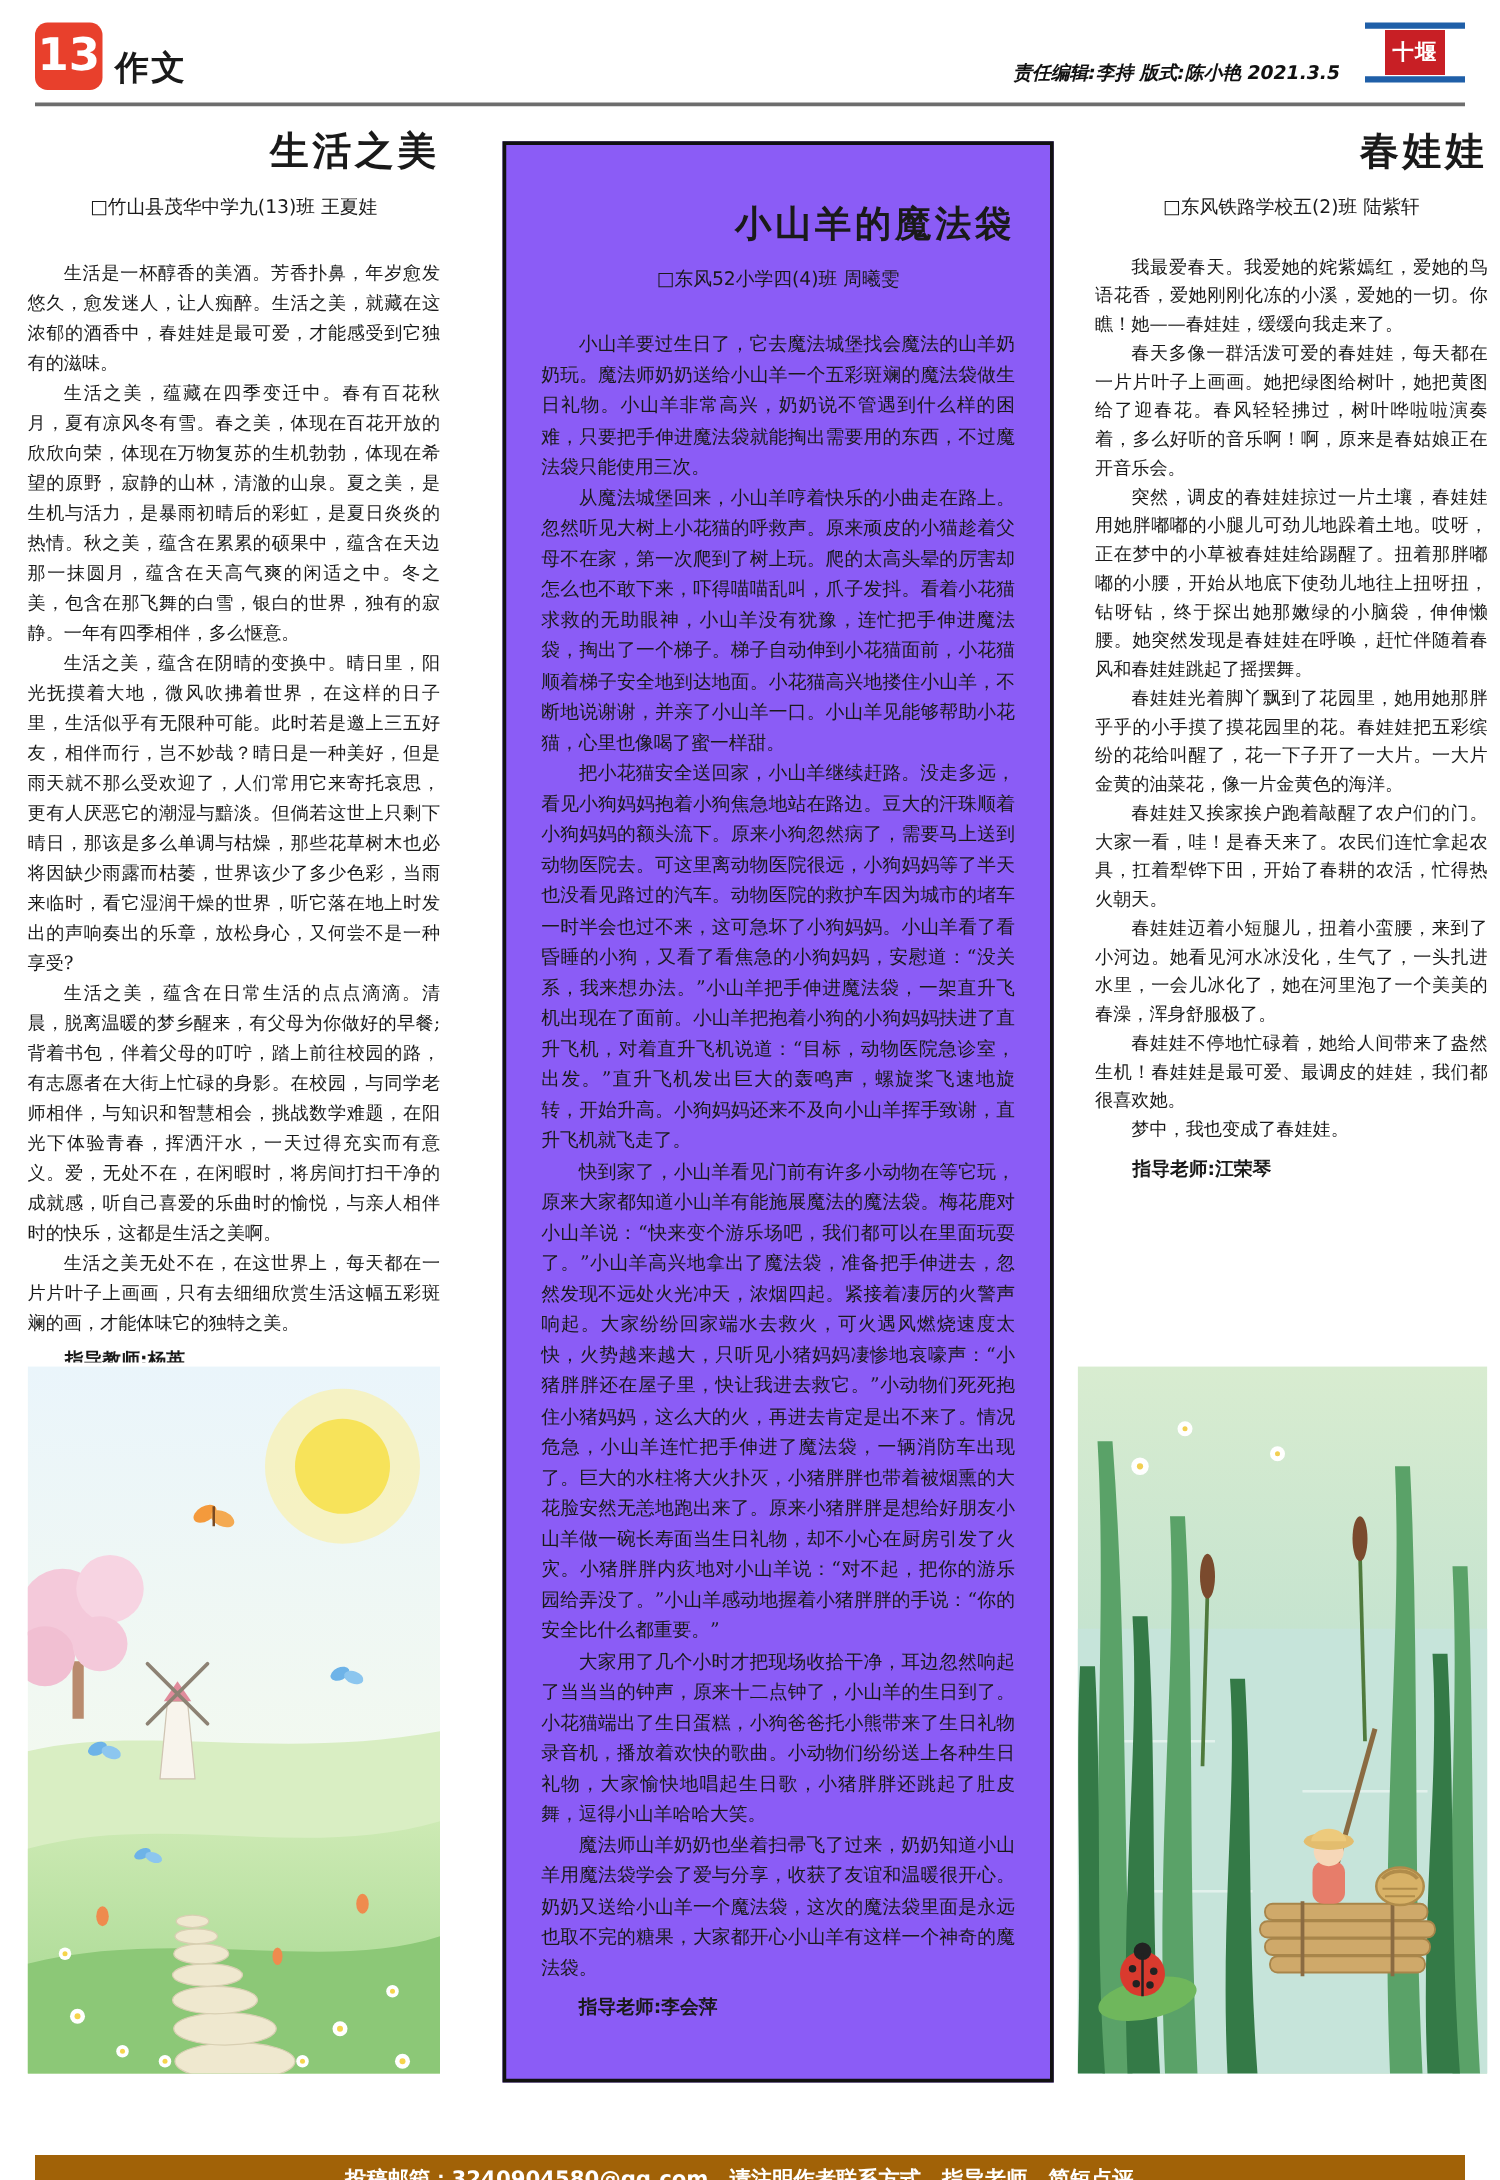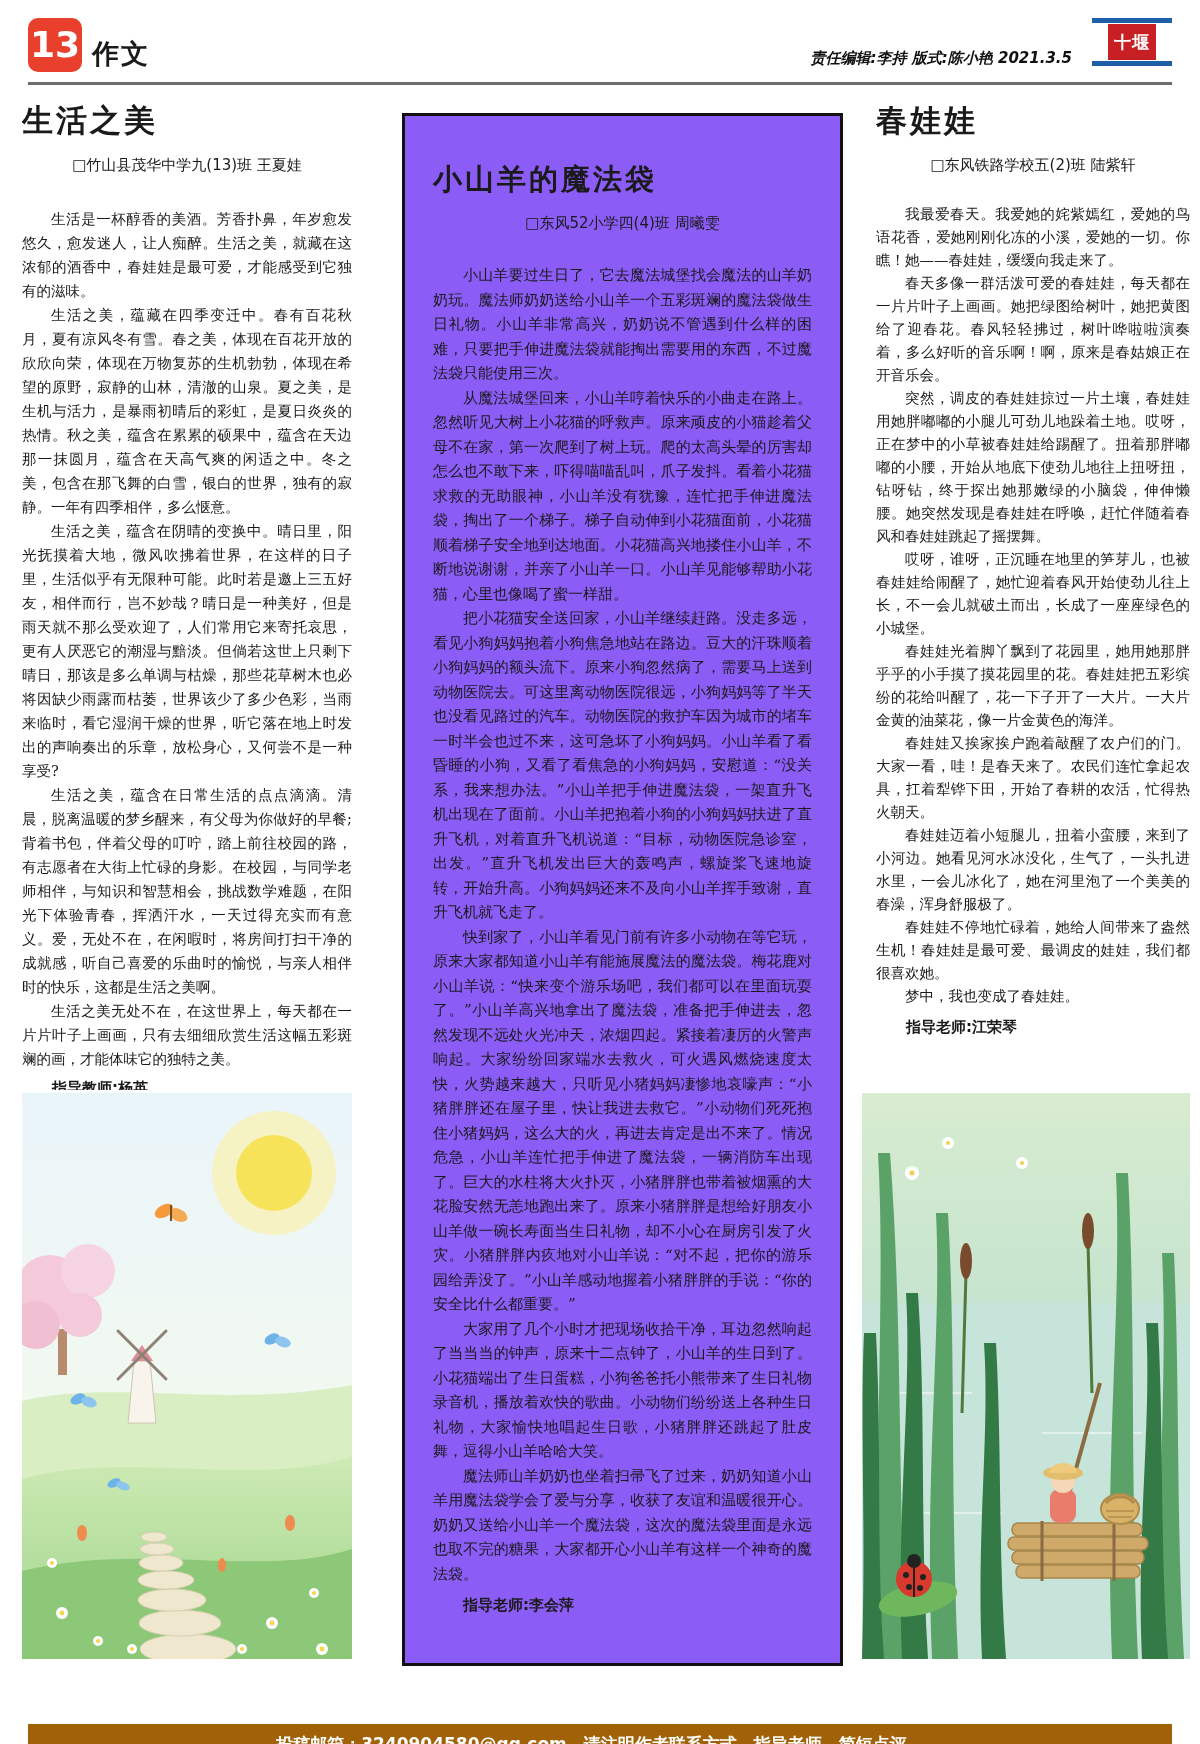--- a/index.html
+++ b/index.html
@@ -27,21 +27,21 @@
   .masthead .bar{height:5px;background:#1f5fa8;}
   .masthead .red{
     height:36px;margin:1px 16px;background:#c81f25;color:#fff;text-align:center;
     font-weight:bold;font-size:17px;line-height:36px;letter-spacing:1px;
     font-family:"DejaVu Serif","Liberation Serif",serif;
   }
   .header-rule{position:absolute;left:28px;top:82px;width:1144px;height:3px;background:#6d6d6d;}
 
   
   .article-title{
-    text-align:left;font-weight:bold;letter-spacing:3px;
+    text-align:right;font-weight:bold;letter-spacing:3px;
     font-family:"DejaVu Serif","Liberation Serif",serif;
   }
   .article-author{
     text-align:center;font-weight:normal;font-size:15px;margin-top:14px;
     font-family:"DejaVu Sans","Liberation Sans",sans-serif;
   }
   .article-body p.para{
     margin:0;text-indent:2em;text-align:justify;
   }
   .teacher{
@@ -215,21 +215,20 @@
   <div class="teacher">指导老师:李会萍</div>
 </div>
 
 <div class="col-right">
   <div class="article-title">春娃娃</div>
   <div class="article-author">□东风铁路学校五(2)班  陆紫轩</div>
   <div class="article-body">
       <p class="para">我最爱春天。我爱她的姹紫嫣红，爱她的鸟语花香，爱她刚刚化冻的小溪，爱她的一切。你瞧！她——春娃娃，缓缓向我走来了。</p>
       <p class="para">春天多像一群活泼可爱的春娃娃，每天都在一片片叶子上画画。她把绿图给树叶，她把黄图给了迎春花。春风轻轻拂过，树叶哗啦啦演奏着，多么好听的音乐啊！啊，原来是春姑娘正在开音乐会。</p>
       <p class="para">突然，调皮的春娃娃掠过一片土壤，春娃娃用她胖嘟嘟的小腿儿可劲儿地跺着土地。哎呀，正在梦中的小草被春娃娃给踢醒了。扭着那胖嘟嘟的小腰，开始从地底下使劲儿地往上扭呀扭，钻呀钻，终于探出她那嫩绿的小脑袋，伸伸懒腰。她突然发现是春娃娃在呼唤，赶忙伴随着春风和春娃娃跳起了摇摆舞。</p>
-      <p class="para">哎呀，谁呀，正沉睡在地里的笋芽儿，也被春娃娃给闹醒了，她忙迎着春风开始使劲儿往上长，不一会儿就破土而出，长成了一座座绿色的小城堡。</p>
       <p class="para">春娃娃光着脚丫飘到了花园里，她用她那胖乎乎的小手摸了摸花园里的花。春娃娃把五彩缤纷的花给叫醒了，花一下子开了一大片。一大片金黄的油菜花，像一片金黄色的海洋。</p>
       <p class="para">春娃娃又挨家挨户跑着敲醒了农户们的门。大家一看，哇！是春天来了。农民们连忙拿起农具，扛着犁铧下田，开始了春耕的农活，忙得热火朝天。</p>
       <p class="para">春娃娃迈着小短腿儿，扭着小蛮腰，来到了小河边。她看见河水冰没化，生气了，一头扎进水里，一会儿冰化了，她在河里泡了一个美美的春澡，浑身舒服极了。</p>
       <p class="para">春娃娃不停地忙碌着，她给人间带来了盎然生机！春娃娃是最可爱、最调皮的娃娃，我们都很喜欢她。</p>
       <p class="para">梦中，我也变成了春娃娃。</p>
     </div>
   <div class="teacher">指导老师:江荣琴</div>
 </div>
 
 <div class="illu-right">

